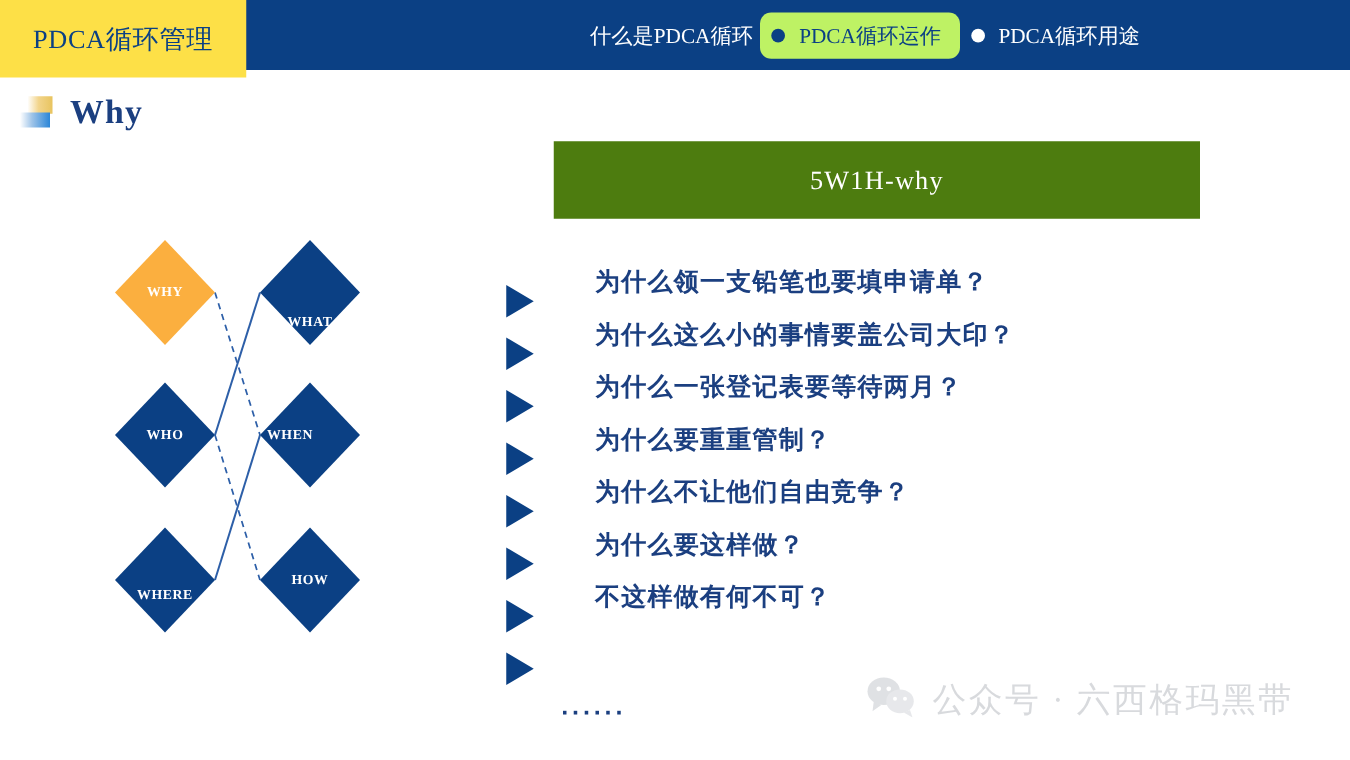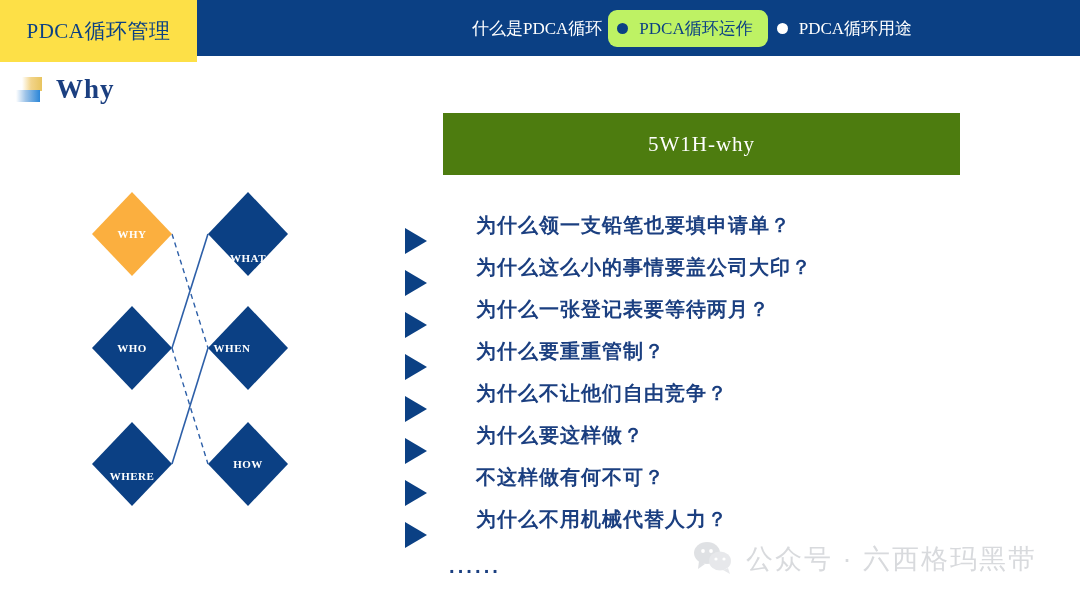--- a/index.html
+++ b/index.html
@@ -138,21 +138,21 @@
 
   
   #watermark{
     position:absolute;left:692px;top:540px;
     display:flex;align-items:center;
     opacity:.55;
   }
   #wm-icon{flex:none;margin-right:12px;}
   #wm-text{
     color:#b9bcc2;font-size:27px;letter-spacing:2px;
-    font-family:Liberation Sans, sans-serif;
+    font-family:Liberation Serif, serif;
     white-space:nowrap;
   }
 </style>
 </head>
 <body>
 
 <div id="topbar"></div>
 
 <div id="brand-block">
   <span id="brand-title">PDCA循环管理</span>
@@ -233,21 +233,20 @@
   <div class="q-row">
     <span class="q-bullet"></span>
     <span class="q-text">为什么要这样做？</span>
   </div>
   <div class="q-row">
     <span class="q-bullet"></span>
     <span class="q-text">不这样做有何不可？</span>
   </div>
   <div class="q-row">
     <span class="q-bullet"></span>
-    <span class="q-text">为什么不用机械代替人力？</span>
   </div>
 </div>
 
 <div id="q-ellipsis">······</div>
 
 <div id="watermark">
   <span id="wm-icon">
     <svg width="42" height="34" viewBox="0 0 42 34">
       <ellipse cx="15" cy="13" rx="13" ry="11" fill="#c6c9ce"></ellipse>
       <polygon points="7,21 6,29 13,24" fill="#c6c9ce"></polygon>

